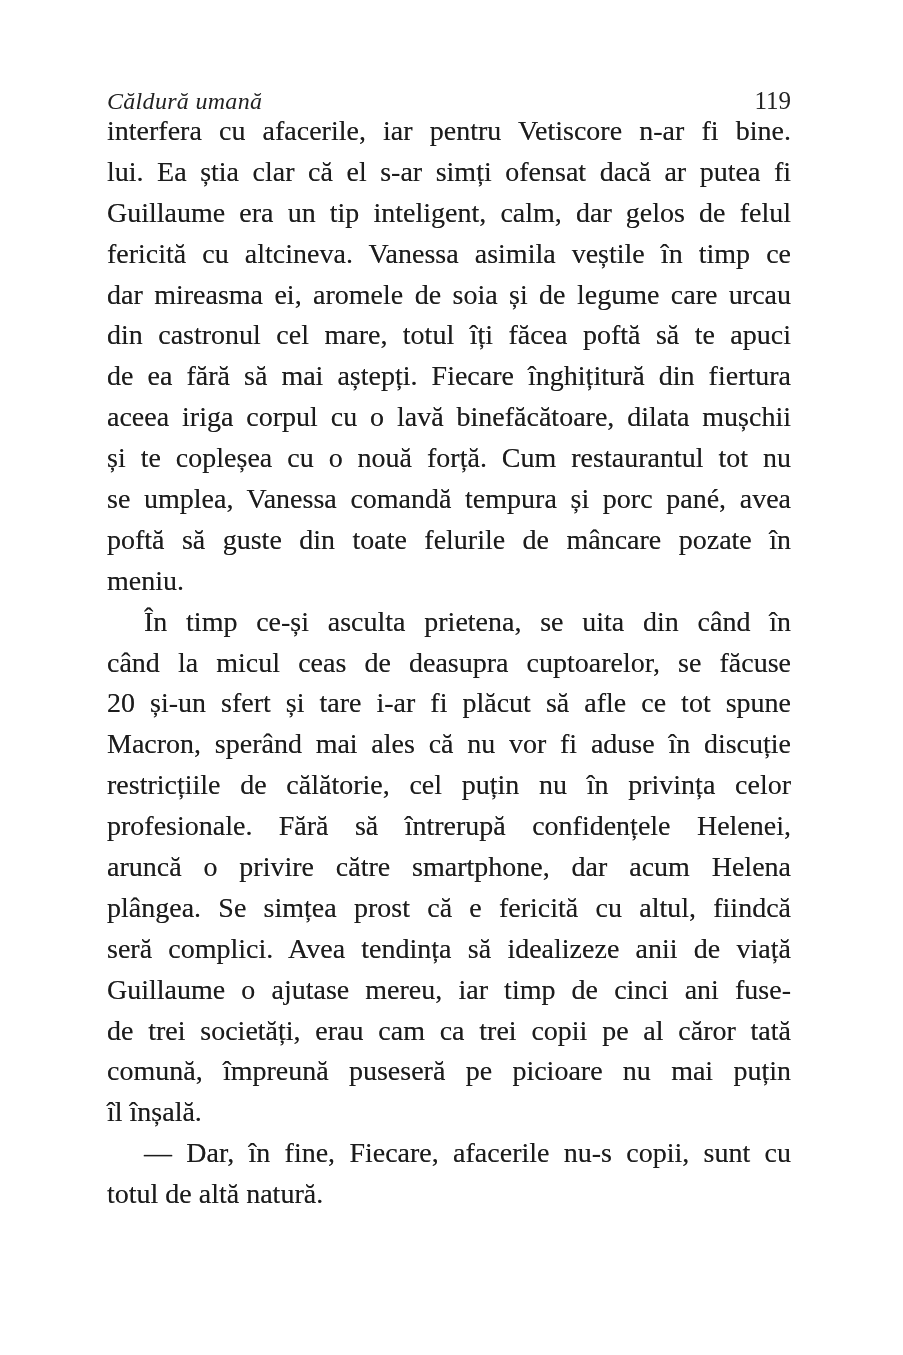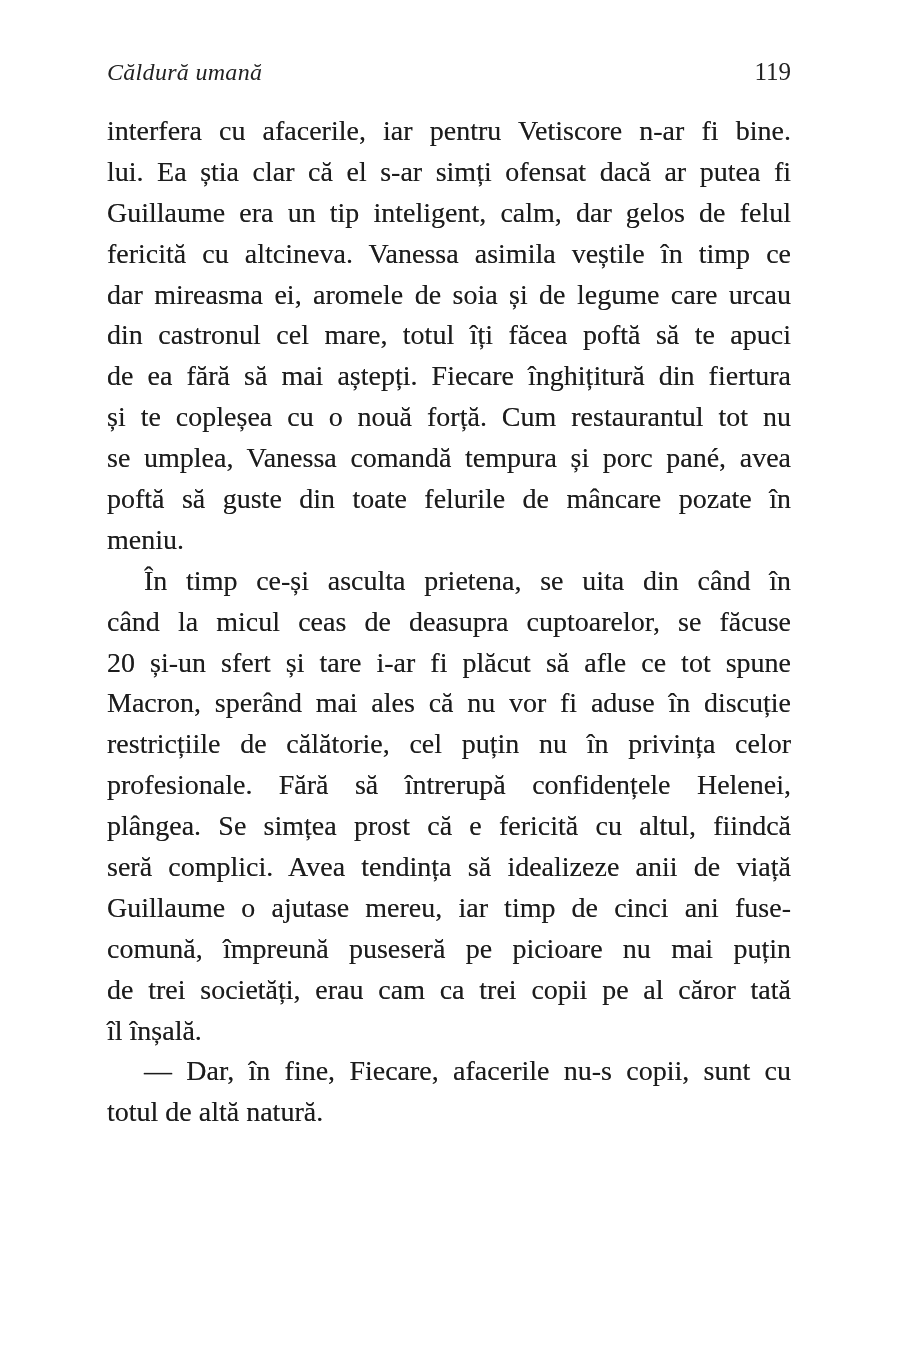--- a/index.html
+++ b/index.html
@@ -28,20 +28,21 @@
     display: flex;
     justify-content: space-between;
     align-items: baseline;
     font-size: 24px;
     line-height: 32px;
     color: #222222;
   }
   .running-title {
     font-style: italic;
     letter-spacing: 0.3px;
+    margin-top: 29px;
   }
   .page-number {
     font-style: normal;
     font-size: 25px;
   }
   .body-text {
     margin-top: 23px;
     font-size: 28px;
     color: #1c1c1c;
     text-shadow: 0 0 0.5px rgba(20,20,20,0.55);
@@ -76,37 +77,39 @@
     </div>
     <div class="body-text">
         <div class="paragraph">
           <div class="line just">interfera cu afacerile, iar pentru Vetiscore n-ar fi bine.</div>
           <div class="line just">lui. Ea știa clar că el s-ar simți ofensat dacă ar putea fi</div>
           <div class="line just">Guillaume era un tip inteligent, calm, dar gelos de felul</div>
           <div class="line just">fericită cu altcineva. Vanessa asimila veștile în timp ce</div>
           <div class="line just">dar mireasma ei, aromele de soia și de legume care urcau</div>
           <div class="line just">din castronul cel mare, totul îți făcea poftă să te apuci</div>
           <div class="line just">de ea fără să mai aștepți. Fiecare înghițitură din fiertura</div>
+          <div class="line just">aceea iriga corpul cu o lavă binefăcătoare, dilata mușchii</div>
           <div class="line just">și te copleșea cu o nouă forță. Cum restaurantul tot nu</div>
           <div class="line just">se umplea, Vanessa comandă tempura și porc pané, avea</div>
           <div class="line just">poftă să guste din toate felurile de mâncare pozate în</div>
           <div class="line">meniu.</div>
         </div>
         <div class="paragraph">
           <div class="line just first-indent">În timp ce-și asculta prietena, se uita din când în</div>
           <div class="line just">când la micul ceas de deasupra cuptoarelor, se făcuse</div>
           <div class="line just">20 și-un sfert și tare i-ar fi plăcut să afle ce tot spune</div>
           <div class="line just">Macron, sperând mai ales că nu vor fi aduse în discuție</div>
           <div class="line just">restricțiile de călătorie, cel puțin nu în privința celor</div>
           <div class="line just">profesionale. Fără să întrerupă confidențele Helenei,</div>
+          <div class="line just">aruncă o privire către smartphone, dar acum Helena</div>
           <div class="line just">plângea. Se simțea prost că e fericită cu altul, fiindcă</div>
           <div class="line just">seră complici. Avea tendința să idealizeze anii de viață</div>
           <div class="line just">Guillaume o ajutase mereu, iar timp de cinci ani fuse-</div>
+          <div class="line just">de trei societăți, erau cam ca trei copii pe al căror tată</div>
           <div class="line just">comună, împreună puseseră pe picioare nu mai puțin</div>
-          <div class="line just">de trei societăți, erau cam ca trei copii pe al căror tată</div>
           <div class="line">îl înșală.</div>
         </div>
         <div class="paragraph">
           <div class="line just first-indent">— Dar, în fine, Fiecare, afacerile nu-s copii, sunt cu</div>
           <div class="line">totul de altă natură.</div>
         </div>
       </div>
   </div>
 </div>
 

